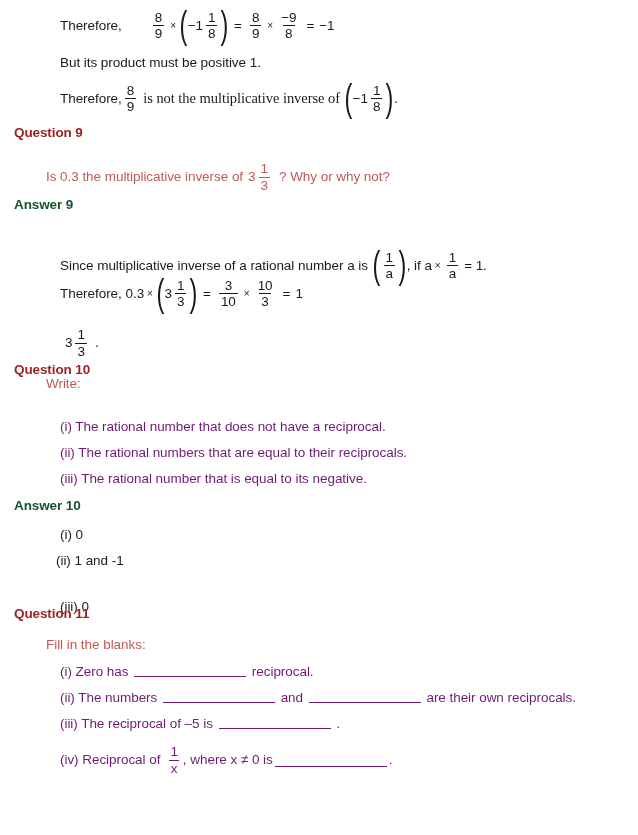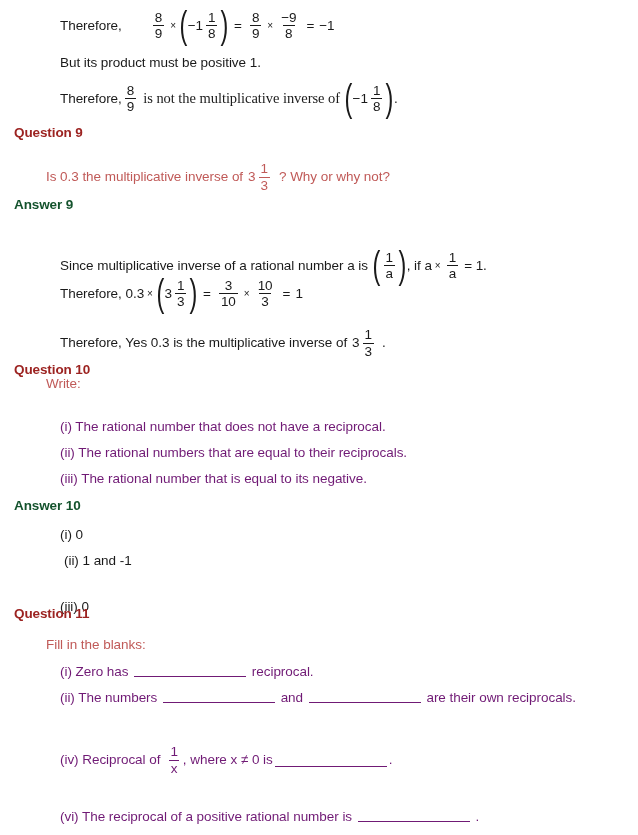--- a/index.html
+++ b/index.html
@@ -229,74 +229,73 @@
         <span class="num">10</span>
         <span class="den">3</span>
       </span>
       <span class="eq">=</span>
       <span>1</span>
     </span>
   </div>
 
   <div class="row a-text" style="left:60px; top:328px;">
     <span class="mathline">
-      <span>Therefore, Yes 0.3 is the multiplicative inverse of</span>
       <span class="mixed-int" style="margin-left:5px;">3</span>
       <span class="frac">
         <span class="num">1</span>
         <span class="den">3</span>
       </span>
       <span style="margin-left:5px;">.</span>
     </span>
   </div>
 
   <div class="row q-heading" style="left:14px; top:363px;">Question 10</div>
   <div class="row q-text" style="left:14px; top:377px;">Write:</div>
 
   <div class="row q-text-item" style="left:60px; top:420px;">(i) The rational number that does not have a reciprocal.</div>
   <div class="row q-text-item" style="left:60px; top:446px;">(ii) The rational numbers that are equal to their reciprocals.</div>
   <div class="row q-text-item" style="left:60px; top:472px;">(iii) The rational number that is equal to its negative.</div>
 
   <div class="row a-heading" style="left:14px; top:499px;">Answer 10</div>
   <div class="row a-text" style="left:60px; top:528px;">(i) 0</div>
-  <div class="row a-text" style="left:64px; top:554px;">(ii) 1 and -1</div>
+  <div class="row a-text" style="left:56px; top:554px;">(ii) 1 and -1</div>
   <div class="row a-text" style="left:60px; top:580px;margin-top:20px;">(iii) 0</div>
 
   <div class="row q-heading" style="left:14px; top:607px;">Question 11</div>
   <div class="row q-text" style="left:14px; top:638px;">Fill in the blanks:</div>
 
   <div class="row q-text-item" style="left:60px; top:664px;">
     <span>(i) Zero has</span>
     <span class="blank"></span>
     <span>reciprocal.</span>
   </div>
 
   <div class="row q-text-item" style="left:60px; top:690px;">
     <span>(ii) The numbers</span>
     <span class="blank"></span>
     <span>and</span>
     <span class="blank"></span>
     <span>are their own reciprocals.</span>
   </div>
 
+  <div class="row q-text-item" style="left:60px; top:716px;">
+    <span>(iii) The reciprocal of –5 is</span>
+    <span class="blank"></span>
+    <span>.</span>
+  </div>
 
   <div class="row q-text-item" style="left:60px; top:745px;">
     <span class="mathline">
       <span>(iv) Reciprocal of</span>
       <span style="display:inline-block;width:5px;"></span>
       <span class="frac">
         <span class="num">1</span>
         <span class="den">x</span>
       </span>
       <span>, where x ≠ 0 is</span>
       <span class="blank"></span>
       <span>.</span>
     </span>
   </div>
 
 
-  <div class="row q-text-item" style="left:60px; top:809px;">
-    <span>(vi) The reciprocal of a positive rational number is</span>
-    <span class="blank"></span>
-    <span>.</span>
-  </div>
 
 </div>
 
 </body></html>

